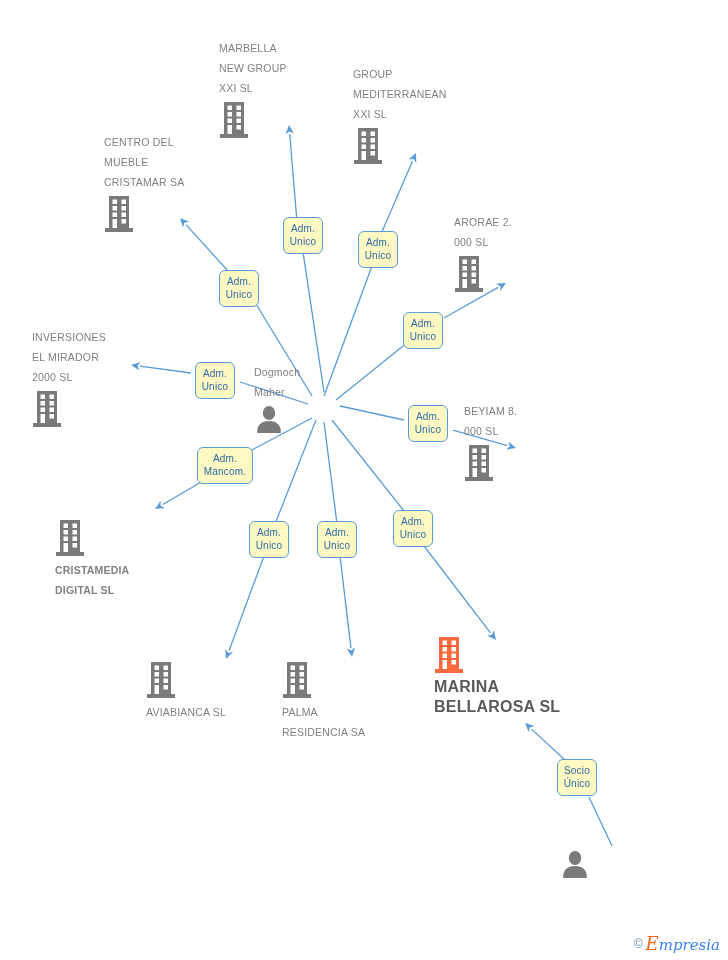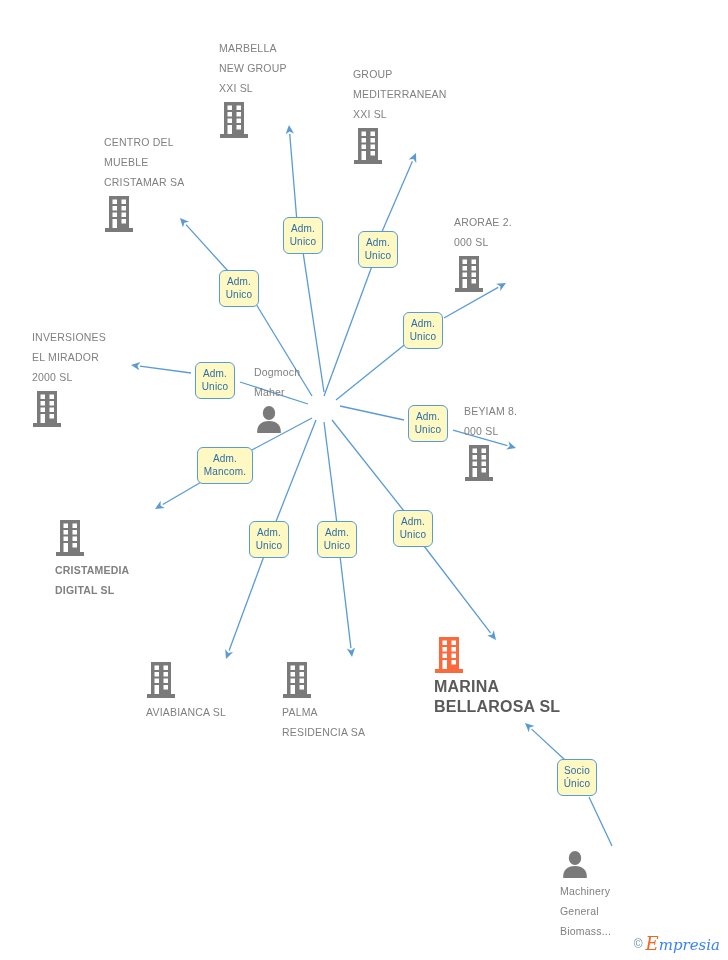--- a/index.html
+++ b/index.html
@@ -304,23 +304,20 @@
             <rect x="8.5" y="25" width="4.5" height="9" fill="#ffffff"></rect>
           </svg></span>
         <span class="caption">MARINA
 BELLAROSA SL</span>
       </div>
       <div class="node" style="left: 630px; top: 849px;">
         <span class="glyph"><svg width="30" height="30" viewBox="0 0 30 30">
             <ellipse cx="15" cy="9" rx="6.2" ry="7" fill="#7a7a7a"></ellipse>
             <path d="M15 17 C7 17 3.2 21.5 3.2 27.5 L3.2 29 L26.8 29 L26.8 27.5 C26.8 21.5 23 17 15 17 Z" fill="#7a7a7a"></path>
           </svg></span>
-        <span class="caption">Machinery
-General
-Biomass...</span>
       </div>
     </div>
   <div id="badge-layer">
       <div class="badge" style="left: 282.711px; top: 216.5px;">Adm.
 Unico</div>
       <div class="badge" style="left: 357.711px; top: 230.5px;">Adm.
 Unico</div>
       <div class="badge" style="left: 218.711px; top: 269.5px;">Adm.
 Unico</div>
       <div class="badge" style="left: 402.711px; top: 311.5px;">Adm.

